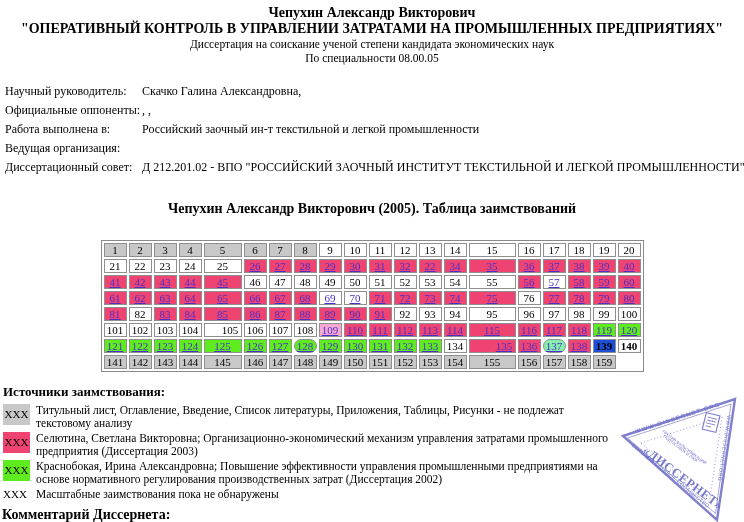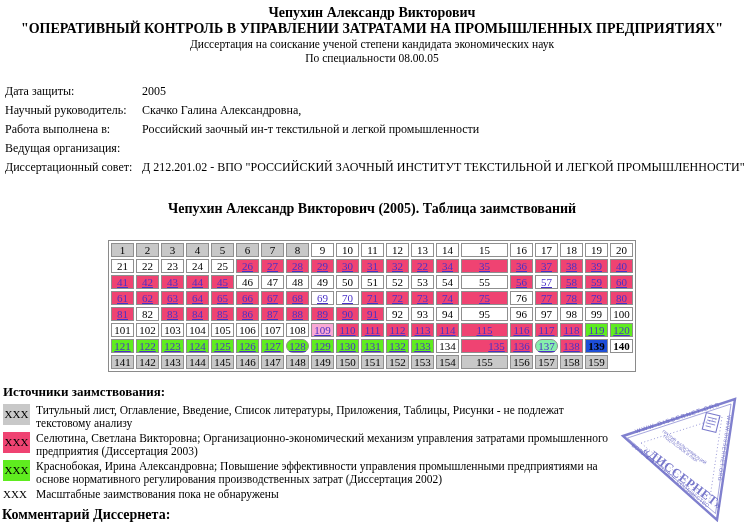--- a/index.html
+++ b/index.html
@@ -45,28 +45,28 @@
 <body>
 
 <div class="header">
   <div class="h-author">Чепухин Александр Викторович</div>
   <div class="h-title">"ОПЕРАТИВНЫЙ КОНТРОЛЬ В УПРАВЛЕНИИ ЗАТРАТАМИ НА ПРОМЫШЛЕННЫХ ПРЕДПРИЯТИЯХ"</div>
   <div class="h-sub">Диссертация на соискание ученой степени кандидата экономических наук</div>
   <div class="h-spec">По специальности 08.00.05</div>
 </div>
 
 <div class="meta" id="meta-block">
-  <div class="meta-row">
-    <span class="meta-label">Дата защиты:</span><span class="meta-value">2005</span>
-  </div>
 
   <div class="meta-row">
     <span class="meta-label">Научный руководитель:</span><span class="meta-value">Скачко Галина Александровна,</span>
   </div>
 
+  <div class="meta-row">
+    <span class="meta-label">Официальные оппоненты:</span><span class="meta-value">, ,</span>
+  </div>
 
   <div class="meta-row">
     <span class="meta-label">Работа выполнена в:</span><span class="meta-value">Российский заочный ин-т текстильной и легкой промышленности</span>
   </div>
 
   <div class="meta-row">
     <span class="meta-label">Ведущая организация:</span><span class="meta-value"></span>
   </div>
 
   <div class="meta-row">
@@ -187,21 +187,21 @@
           <td class="cell" style="background: rgb(255, 255, 255);">97</td>
           <td class="cell" style="background: rgb(255, 255, 255);">98</td>
           <td class="cell" style="background: rgb(255, 255, 255);">99</td>
           <td class="cell" style="background: rgb(255, 255, 255);">100</td>
         </tr>
         <tr>
           <td class="cell" style="background: rgb(255, 255, 255);">101</td>
           <td class="cell" style="background: rgb(255, 255, 255);">102</td>
           <td class="cell" style="background: rgb(255, 255, 255);">103</td>
           <td class="cell" style="background: rgb(255, 255, 255);">104</td>
-          <td class="cell" style="background: rgb(255, 255, 255);">105</td>
+          <td class="cell" style="background: rgb(255, 255, 255); padding-left: 15px;">105</td>
           <td class="cell" style="background: rgb(255, 255, 255);">106</td>
           <td class="cell" style="background: rgb(255, 255, 255);">107</td>
           <td class="cell" style="background: rgb(255, 255, 255);">108</td>
           <td class="cell link" style="background: #f9a8d4; color: rgb(73, 48, 200);">109</td>
           <td class="cell link" style="background: rgb(239, 67, 114); color: rgb(73, 48, 200);">110</td>
           <td class="cell link" style="background: rgb(239, 67, 114); color: rgb(73, 48, 200);">111</td>
           <td class="cell link" style="background: rgb(239, 67, 114); color: rgb(73, 48, 200);">112</td>
           <td class="cell link" style="background: rgb(239, 67, 114); color: rgb(73, 48, 200);">113</td>
           <td class="cell link" style="background: rgb(239, 67, 114); color: rgb(73, 48, 200);">114</td>
           <td class="cell link" style="background: rgb(239, 67, 114); color: rgb(73, 48, 200);">115</td>

